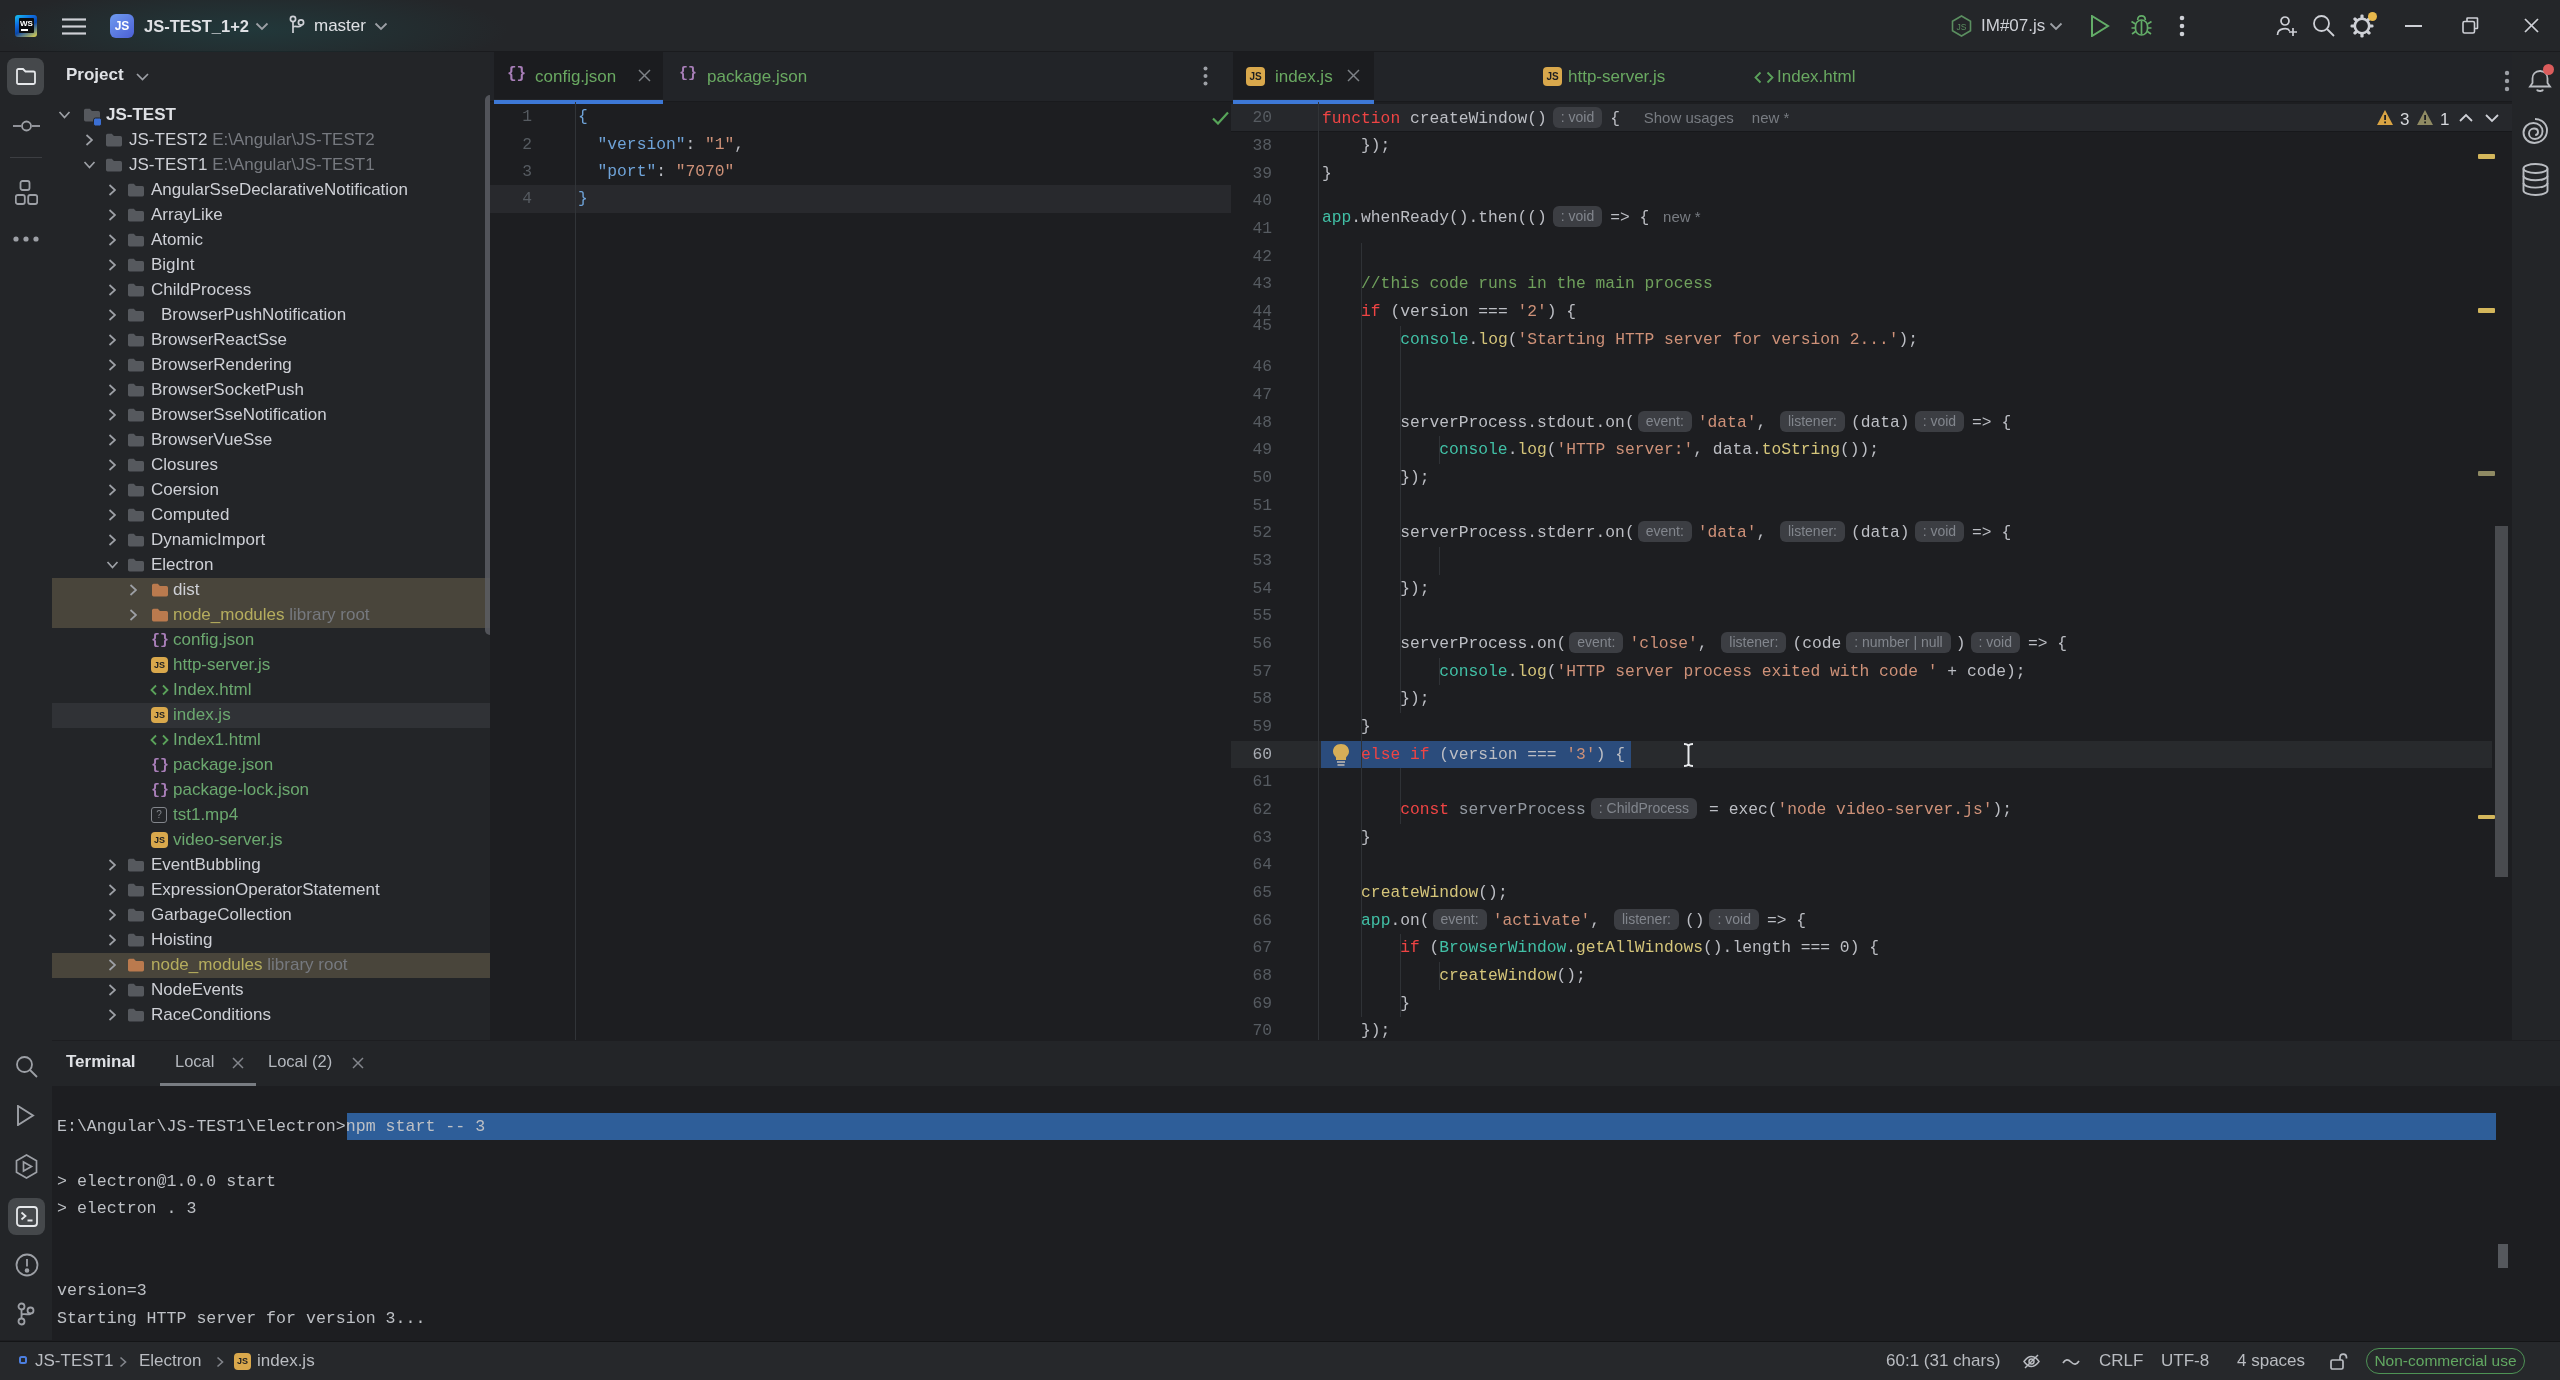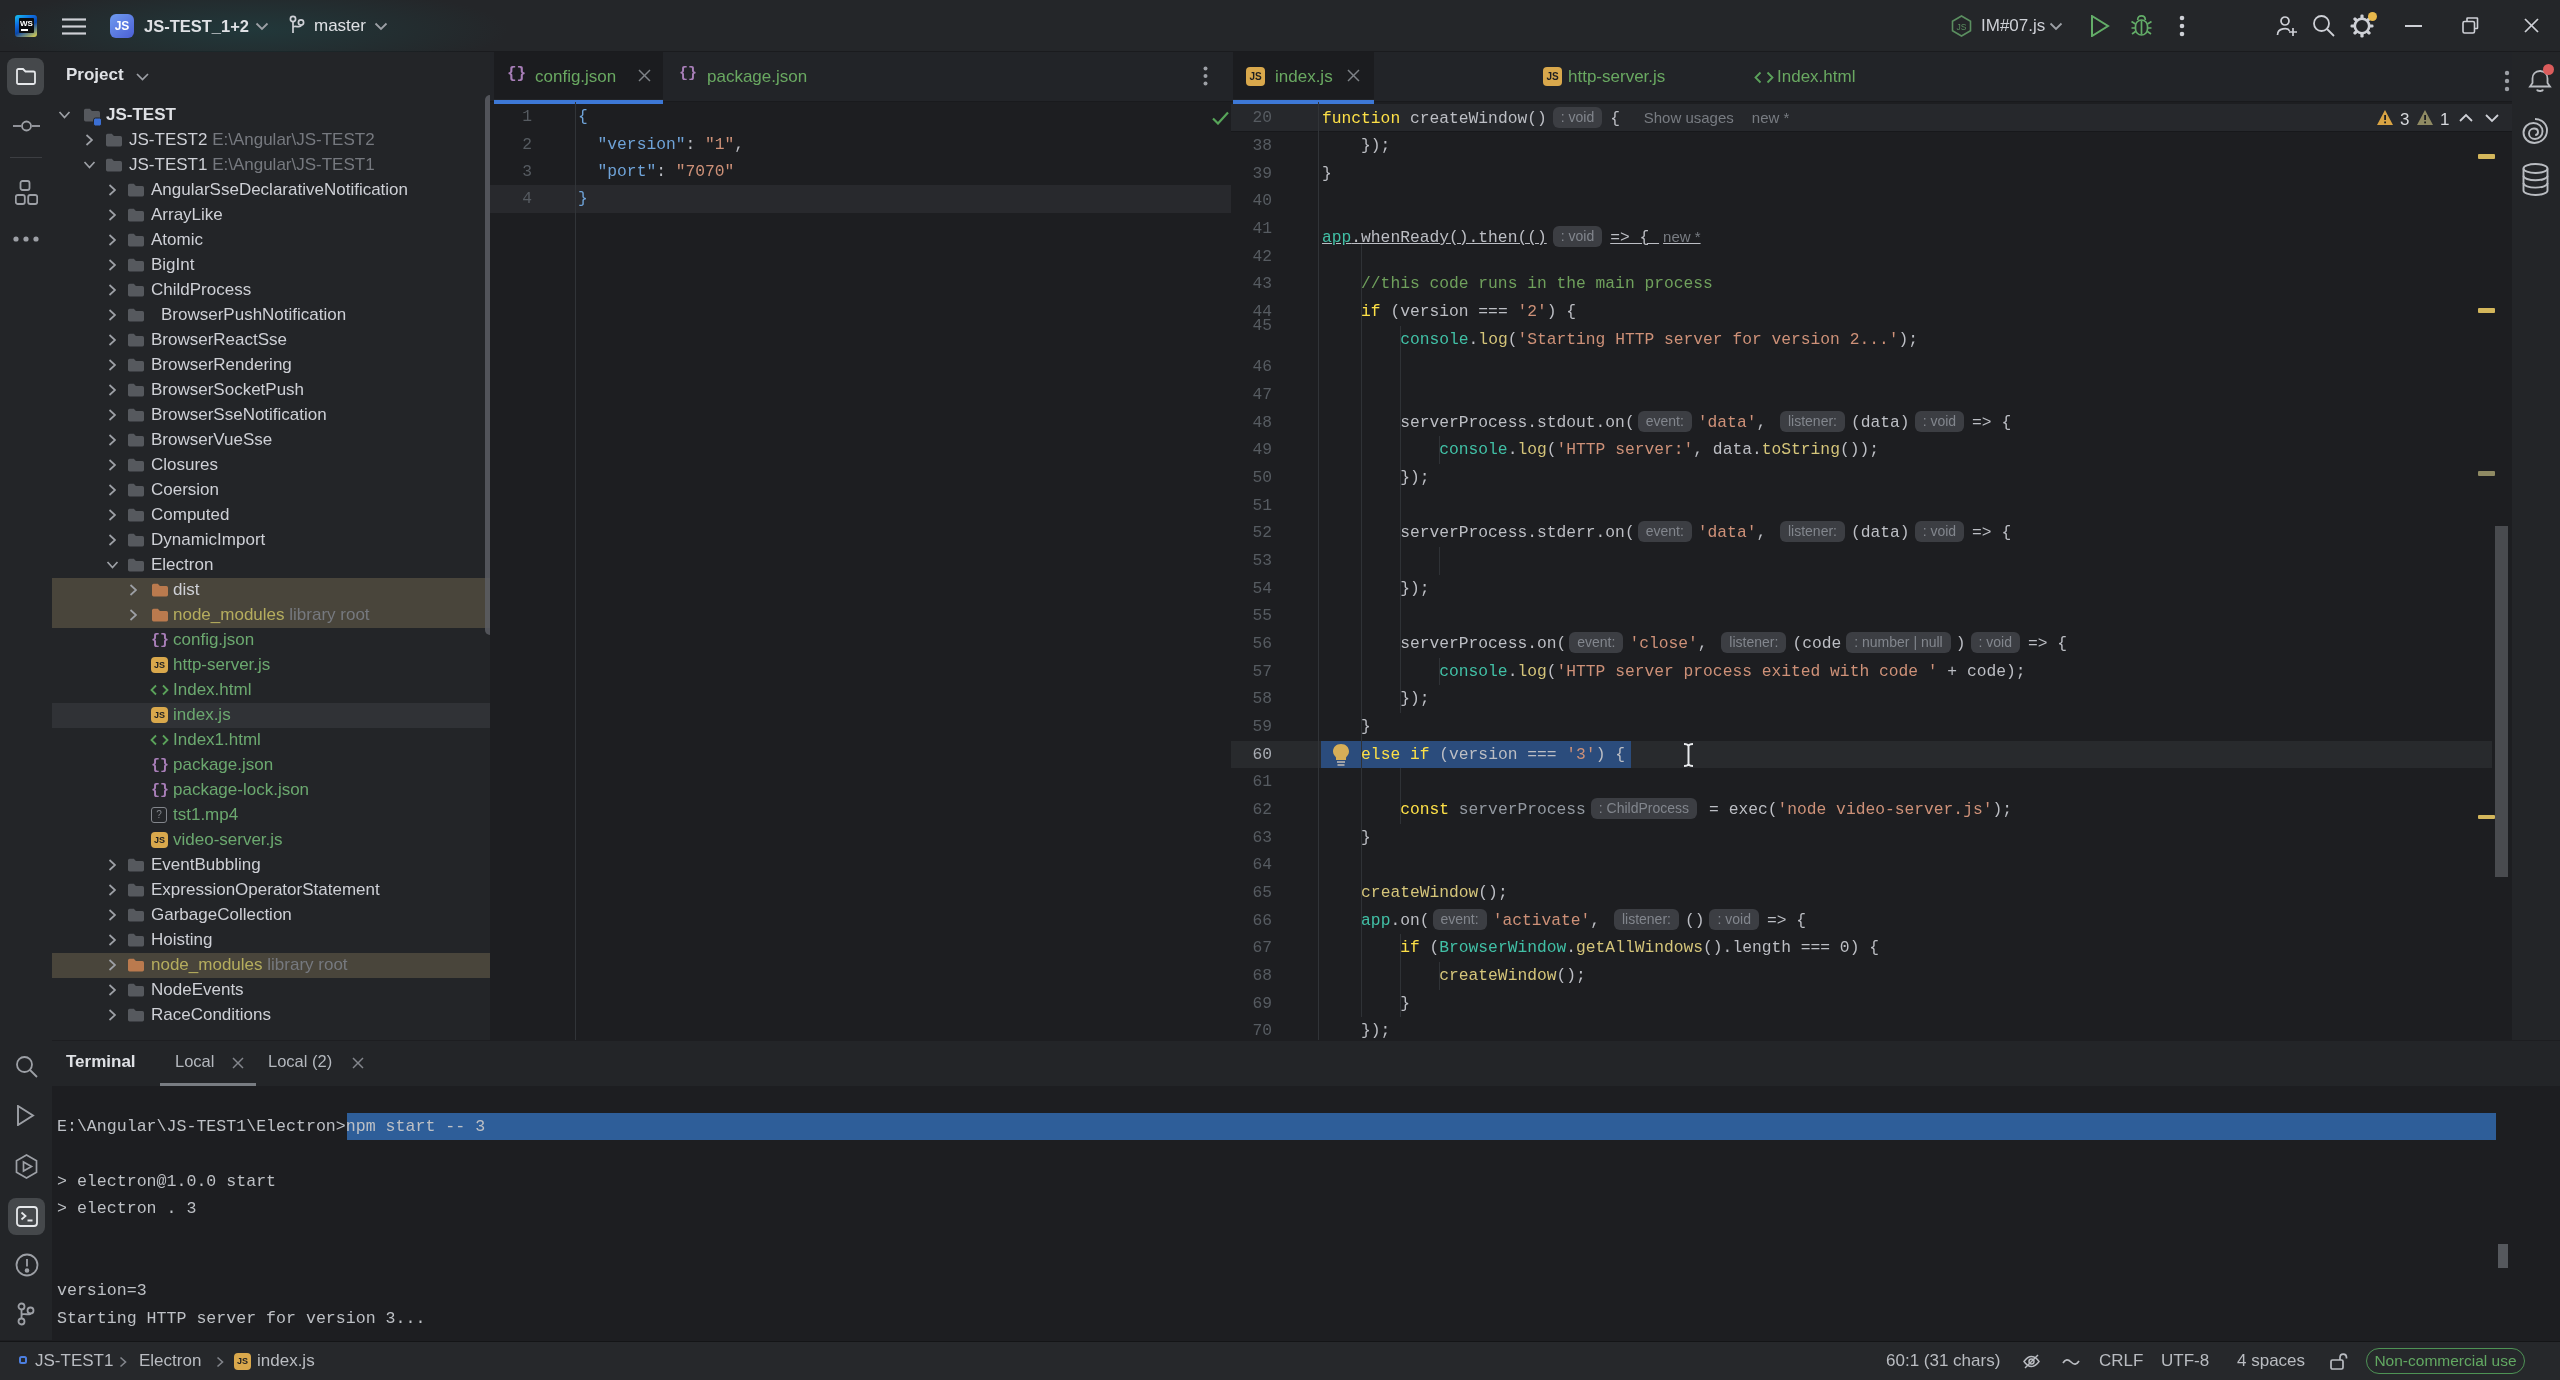--- a/index.html
+++ b/index.html
@@ -28,21 +28,21 @@
   #edL { position:absolute; left:490px; top:52px; width:741px; height:988px; background:#1D1E21; overflow:hidden; }
   #edR { position:absolute; left:1231px; top:52px; width:1281px; height:988px; background:#1D1E21; overflow:hidden; }
   #rstrip { position:absolute; left:2512px; top:52px; width:48px; height:1288px; background:#232528; }
   .tabbar { position:absolute; left:0; top:0; width:100%; height:50px; background:#222428; border-bottom:1px solid #191A1D; }
   .tab-active { position:absolute; top:0; height:47px; background:#1B1C1F; }
   .tabuline { position:absolute; top:48px; height:3.5px; background:#3D78D6; }
   .tabtxt { position:absolute; top:0; height:47px; line-height:49px; font-size:17px; color:#69A861; }
   
   .cl { position:absolute; font-family:"Liberation Mono", monospace; font-size:16.3px; line-height:27.67px; white-space:pre; color:#BCBEC4; }
   .ln { position:absolute; font-family:"Liberation Mono", monospace; font-size:16.3px; line-height:27.67px; color:#565B61; text-align:right; }
-  .kw { color:#fde047; } .st { color:#CE9178; } .cm { color:#6FA05C; }
+  .kw { color:#ef4444; } .st { color:#CE9178; } .cm { color:#6FA05C; }
   .tl { color:#41C0A6; } .fn { color:#D5C57A; } .db { color:#6FA3D8; } .gy { color:#9399A1; }
   .chip { display:inline-block; font-family:"Liberation Sans", sans-serif; font-size:14px; line-height:19px;
     color:#82868D; background:#3C3E43; border-radius:6px; padding:1px 8px; vertical-align:1px; }
   .hint { color:#787C82; font-family:"Liberation Sans", sans-serif; font-size:15px; }
   
   #term { position:absolute; left:52px; top:1040px; width:2508px; height:300px; background:#1D1E21; overflow:hidden; }
   #termbar { position:absolute; left:52px; top:1041px; width:2508px; height:45px; background:#232528; }
   .tml { position:absolute; font-family:"Liberation Mono", monospace; font-size:16.6px; line-height:27.3px; white-space:pre; color:#BDC0C5; }
   
   #status { position:absolute; left:0; top:1341px; width:2560px; height:39px; background:#26282B; border-top:1px solid #141517;
@@ -571,21 +571,21 @@
   <div class="abs" style="left:208px;top:384.4px;width:1px;height:27.7px;background:#2F3236;"></div>
   <div class="abs" style="left:208px;top:495.1px;width:1px;height:27.7px;background:#2F3236;"></div>
   <div class="abs" style="left:208px;top:605.7px;width:1px;height:27.7px;background:#2F3236;"></div>
   <div class="abs" style="left:208px;top:910.1px;width:1px;height:27.7px;background:#2F3236;"></div>
   <div class="ln" style="left:0;top:80.0px;width:41px;">38</div>
   <div class="cl" style="left:91px;top:80.0px;">    });</div>
   <div class="ln" style="left:0;top:107.7px;width:41px;">39</div>
   <div class="cl" style="left:91px;top:107.7px;">}</div>
   <div class="ln" style="left:0;top:135.3px;width:41px;">40</div>
   <div class="ln" style="left:0;top:163.0px;width:41px;">41</div>
-  <div class="cl" style="left:91px;top:171px;text-decoration:underline;"><span class="tl">app</span>.whenReady().then(()<span class="chip" style="margin-left:6px;margin-right:8px;">: void</span>=&gt; { <span class="hint" style="margin-left:4px;">new *</span></div>
+  <div class="cl" style="left:91px;top:151px;"><span class="tl">app</span>.whenReady().then(()<span class="chip" style="margin-left:6px;margin-right:8px;">: void</span>=&gt; { <span class="hint" style="margin-left:4px;">new *</span></div>
   <div class="ln" style="left:0;top:190.7px;width:41px;">42</div>
   <div class="ln" style="left:0;top:218.4px;width:41px;">43</div>
   <div class="cl" style="left:91px;top:218.4px;"><span class="cm">    //this code runs in the main process</span></div>
   <div class="ln" style="left:0;top:246.0px;width:41px;">44</div>
   <div class="cl" style="left:91px;top:246.0px;">    <span class="kw">if</span> (version === <span class="st">'2'</span>) {</div>
   <div class="ln" style="left:0;top:260px;width:41px;">45</div>
   <div class="cl" style="left:91px;top:273.7px;">        <span class="tl">console</span>.<span class="fn">log</span>(<span class="st">'Starting HTTP server for version 2...'</span>);</div>
   <div class="ln" style="left:0;top:301.4px;width:41px;">46</div>
   <div class="ln" style="left:0;top:329.0px;width:41px;">47</div>
   <div class="ln" style="left:0;top:356.7px;width:41px;">48</div>

